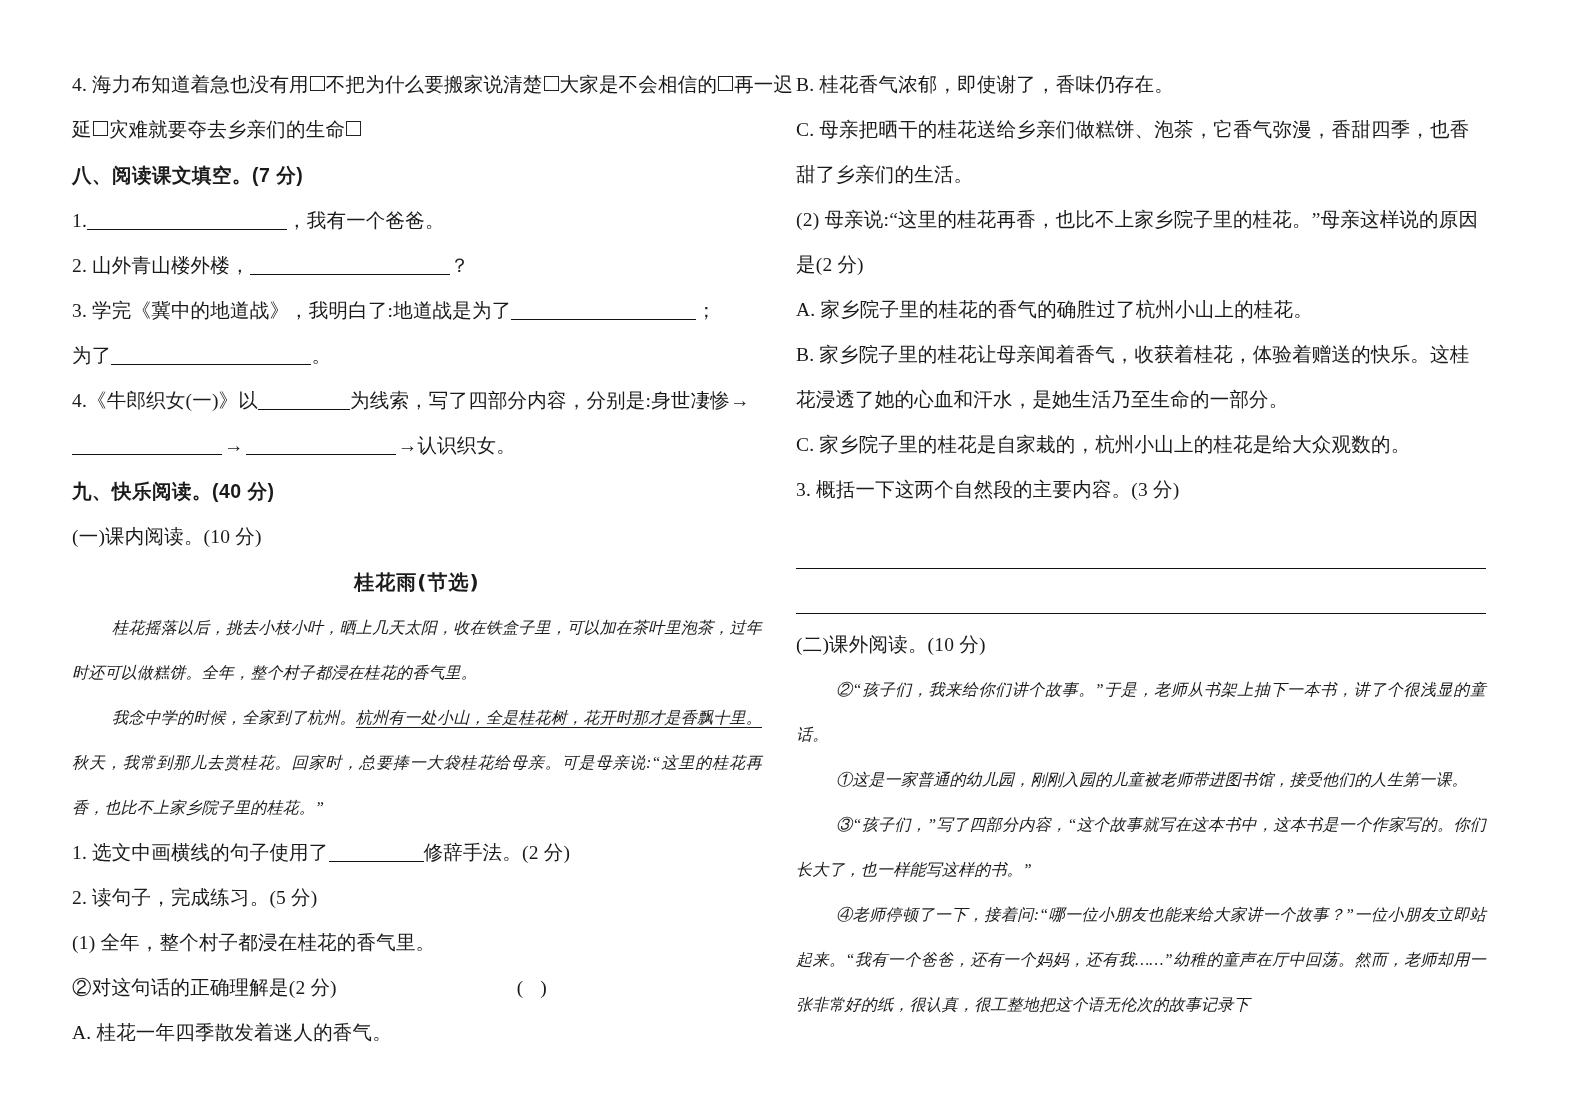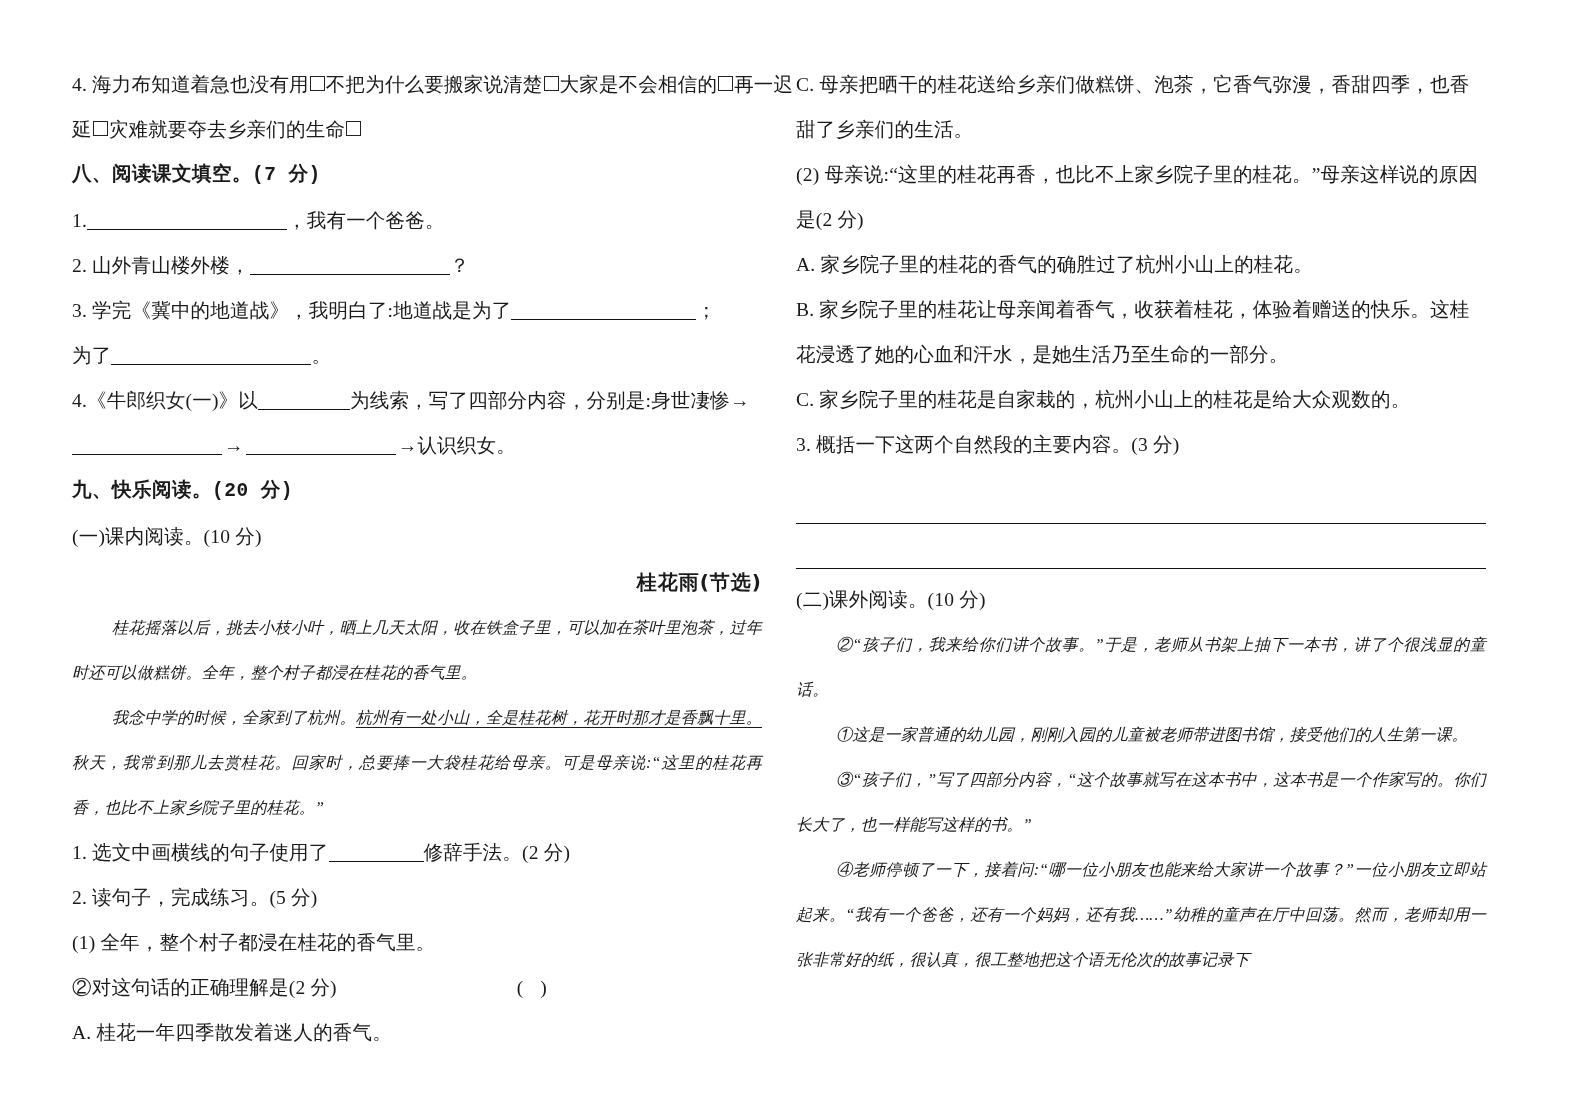--- a/index.html
+++ b/index.html
@@ -37,41 +37,41 @@
     line-height: 45px;
     letter-spacing: 0.2px;
     white-space: nowrap;
   }
   .wrapline {
     font-size: 19.5px;
     line-height: 45px;
     letter-spacing: 0.2px;
   }
   .sec-head {
-    font-family: Liberation Mono, monospace;
+    font-family: Liberation Sans, sans-serif;
     font-weight: bold;
     font-size: 19.5px;
     line-height: 46px;
     letter-spacing: 0.5px;
   }
   .passage {
     font-family: "Liberation Serif", "DejaVu Serif", serif;
     font-style: italic;
     font-size: 16px;
     line-height: 45px;
     text-align: justify;
     letter-spacing: 0.2px;
   }
   .passage.indent { text-indent: 40px; }
   .ptitle {
     font-family: "DejaVu Sans", "Liberation Sans", sans-serif;
     font-weight: bold;
     font-size: 20px;
     line-height: 46px;
-    text-align: right;
+    text-align: center;
     letter-spacing: 1px;
   }
   .u-under { text-decoration: underline; text-underline-offset: 4px; }
   
   .blank {
     display: inline-block;
     border-bottom: 1.3px solid #111;
     height: 19px;
     vertical-align: -3px;
   }
@@ -134,21 +134,21 @@
         <span>为了</span><span class="blank b-xl"></span><span>。</span>
       </div>
 
       <div class="line">
         <span>4.《牛郎织女(一)》以</span><span class="blank b-tiny"></span><span>为线索，写了四部分内容，分别是:身世凄惨→</span>
       </div>
       <div class="line">
         <span class="blank b-md"></span><span class="arrow">→</span><span class="blank b-md"></span><span class="arrow">→认识织女。</span>
       </div>
 
-      <div class="sec-head">九、快乐阅读。(20 分)</div>
+      <div class="sec-head">九、快乐阅读。(40 分)</div>
       <div class="line">(一)课内阅读。(10 分)</div>
 
       <div class="ptitle">桂花雨(节选)</div>
 
       <div class="passage indent">桂花摇落以后，挑去小枝小叶，晒上几天太阳，收在铁盒子里，可以加在茶叶里泡茶，过年时还可以做糕饼。全年，整个村子都浸在桂花的香气里。</div>
 
       <div class="passage indent">
         <span>我念中学的时候，全家到了杭州。</span><span class="u-under">杭州有一处小山，全是桂花树，花开时那才是香飘十里。</span><span>秋天，我常到那儿去赏桂花。回家时，总要捧一大袋桂花给母亲。可是母亲说:“这里的桂花再香，也比不上家乡院子里的桂花。”</span>
       </div>
 
@@ -162,20 +162,21 @@
 
       <div class="line">
         <span>②对这句话的正确理解是(2 分)</span><span style="display:inline-block;width:180px"></span><span class="paren-blank">(    )</span>
       </div>
 
       <div class="line">A. 桂花一年四季散发着迷人的香气。</div>
     </div>
 
     <div class="col">
 
+      <div class="line">B. 桂花香气浓郁，即使谢了，香味仍存在。</div>
       <div class="wrapline">C. 母亲把晒干的桂花送给乡亲们做糕饼、泡茶，它香气弥漫，香甜四季，也香甜了乡亲们的生活。</div>
 
       <div class="wrapline">(2) 母亲说:“这里的桂花再香，也比不上家乡院子里的桂花。”母亲这样说的原因是(2 分)</div>
 
       <div class="line">A. 家乡院子里的桂花的香气的确胜过了杭州小山上的桂花。</div>
       <div class="wrapline">B. 家乡院子里的桂花让母亲闻着香气，收获着桂花，体验着赠送的快乐。这桂花浸透了她的心血和汗水，是她生活乃至生命的一部分。</div>
       <div class="line">C. 家乡院子里的桂花是自家栽的，杭州小山上的桂花是给大众观数的。</div>
 
       <div class="line">3. 概括一下这两个自然段的主要内容。(3 分)</div>
 

